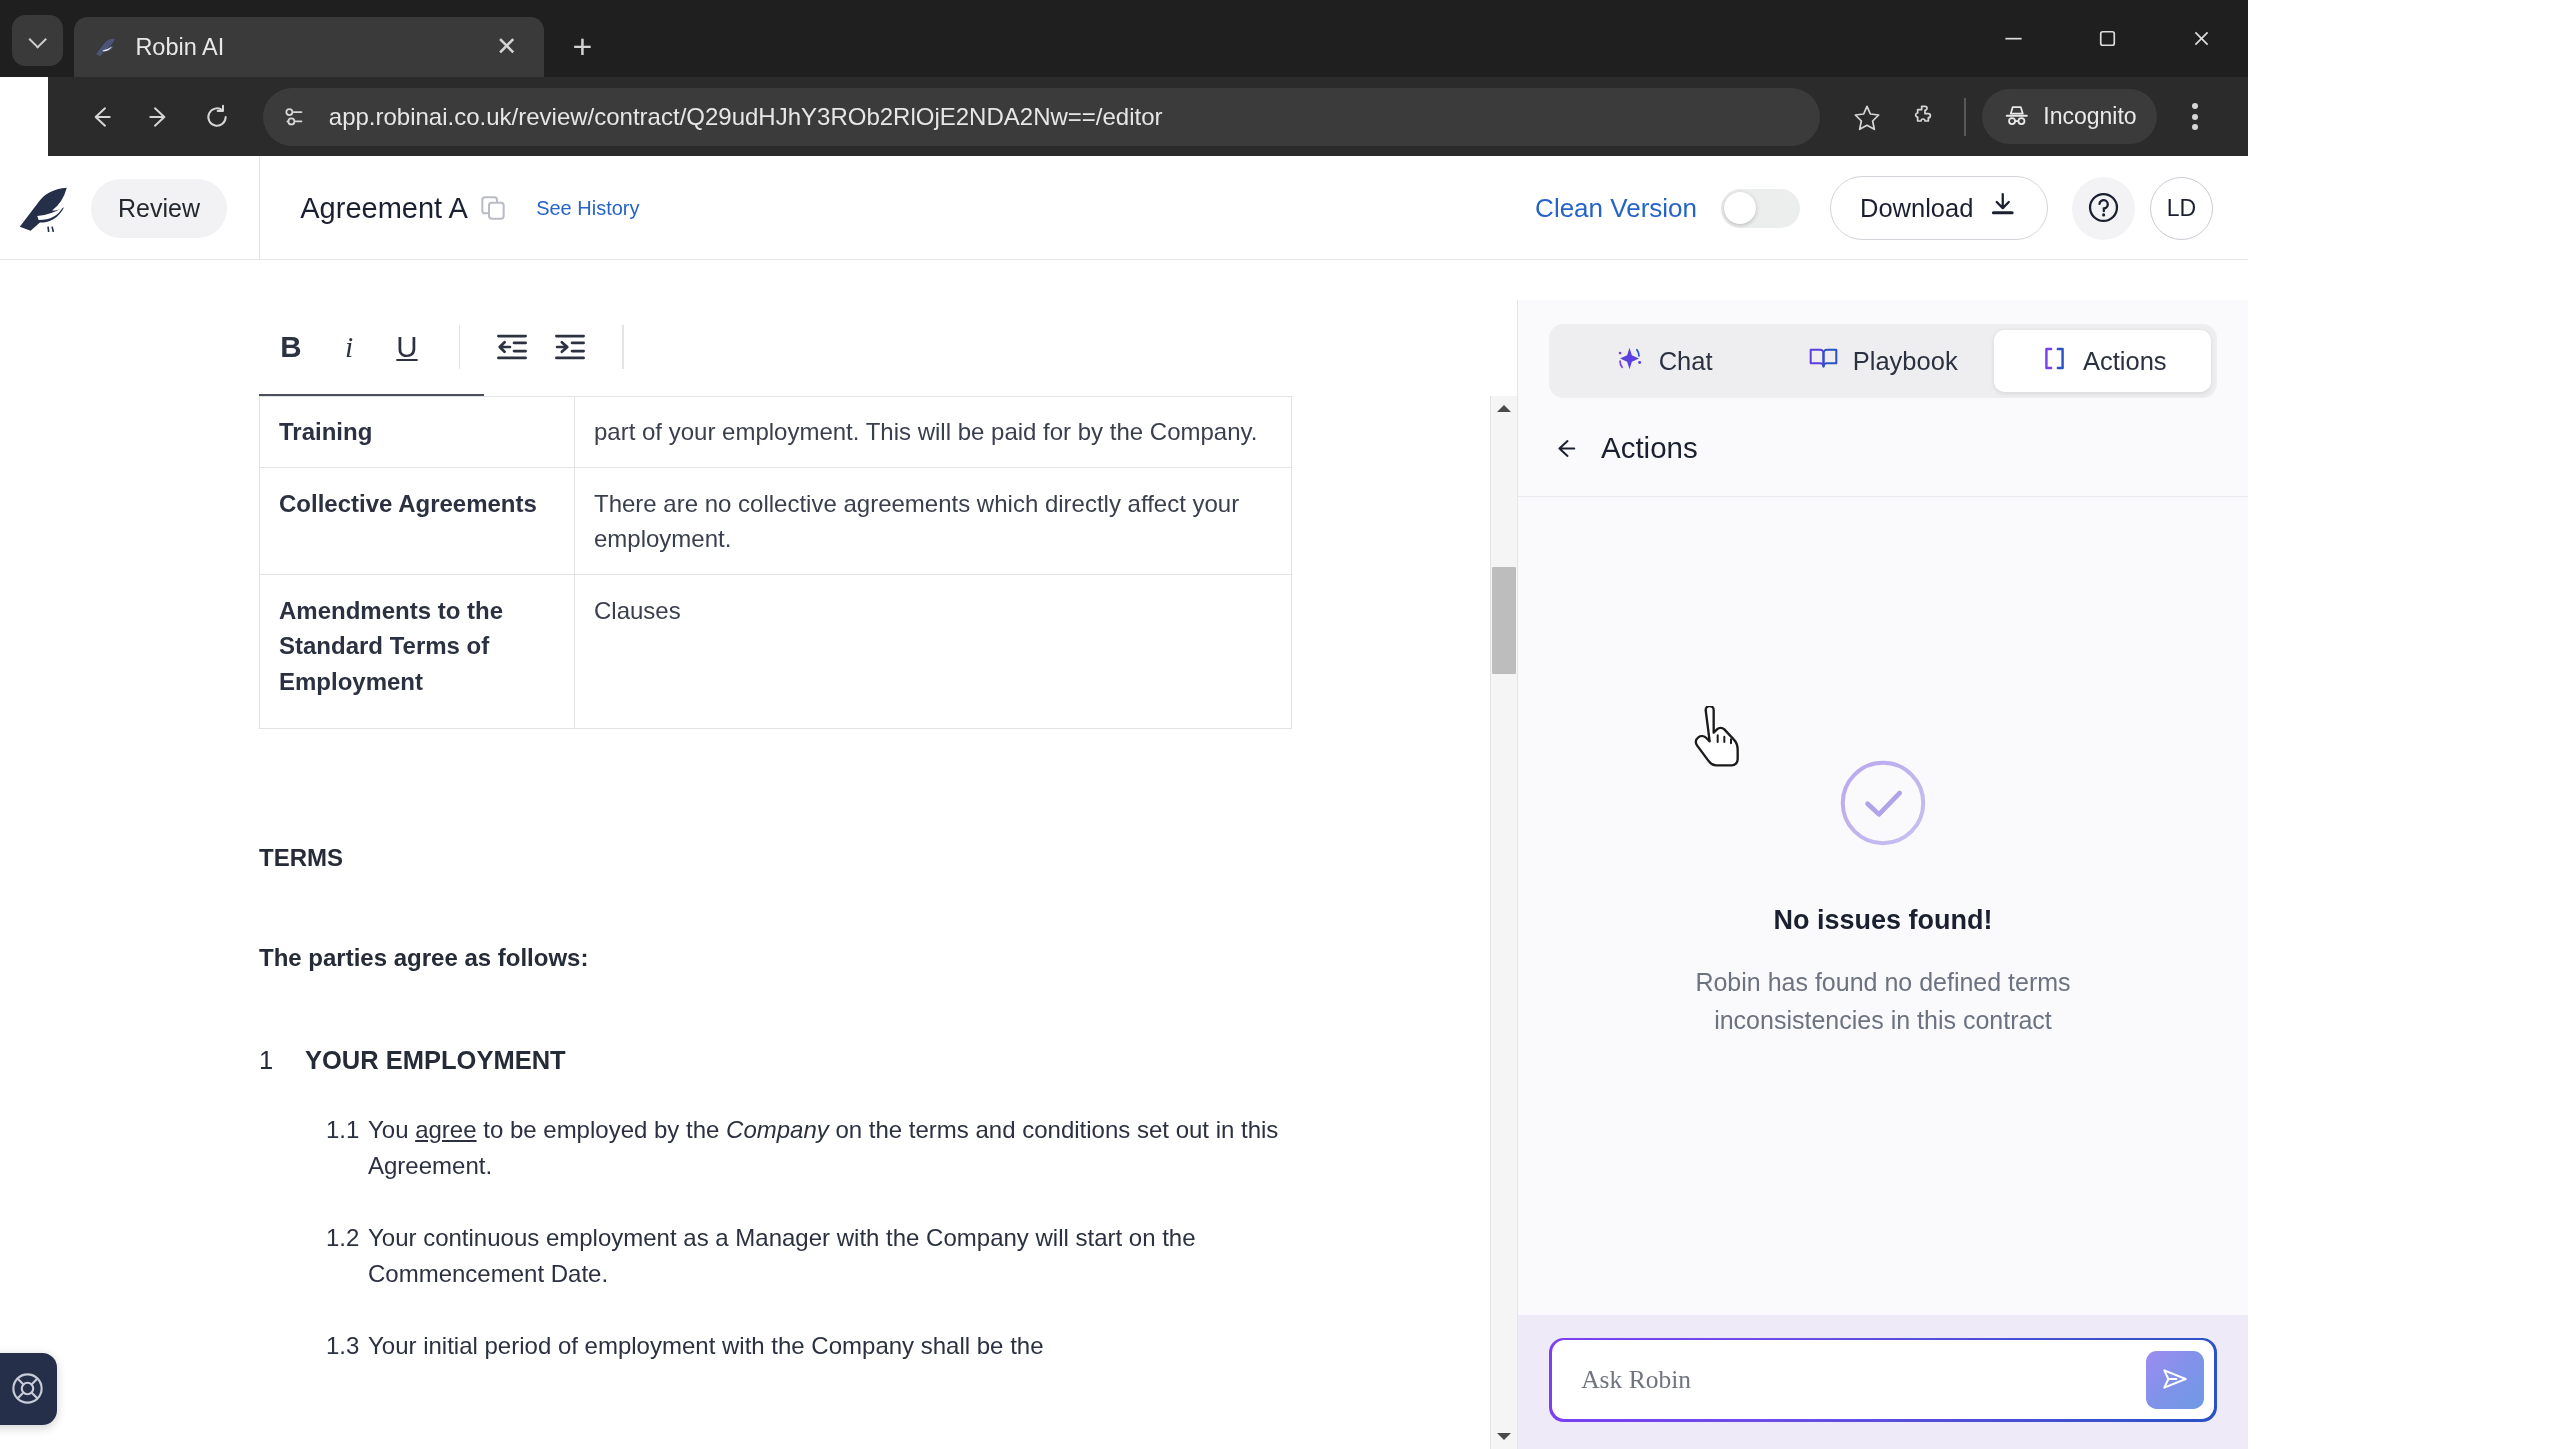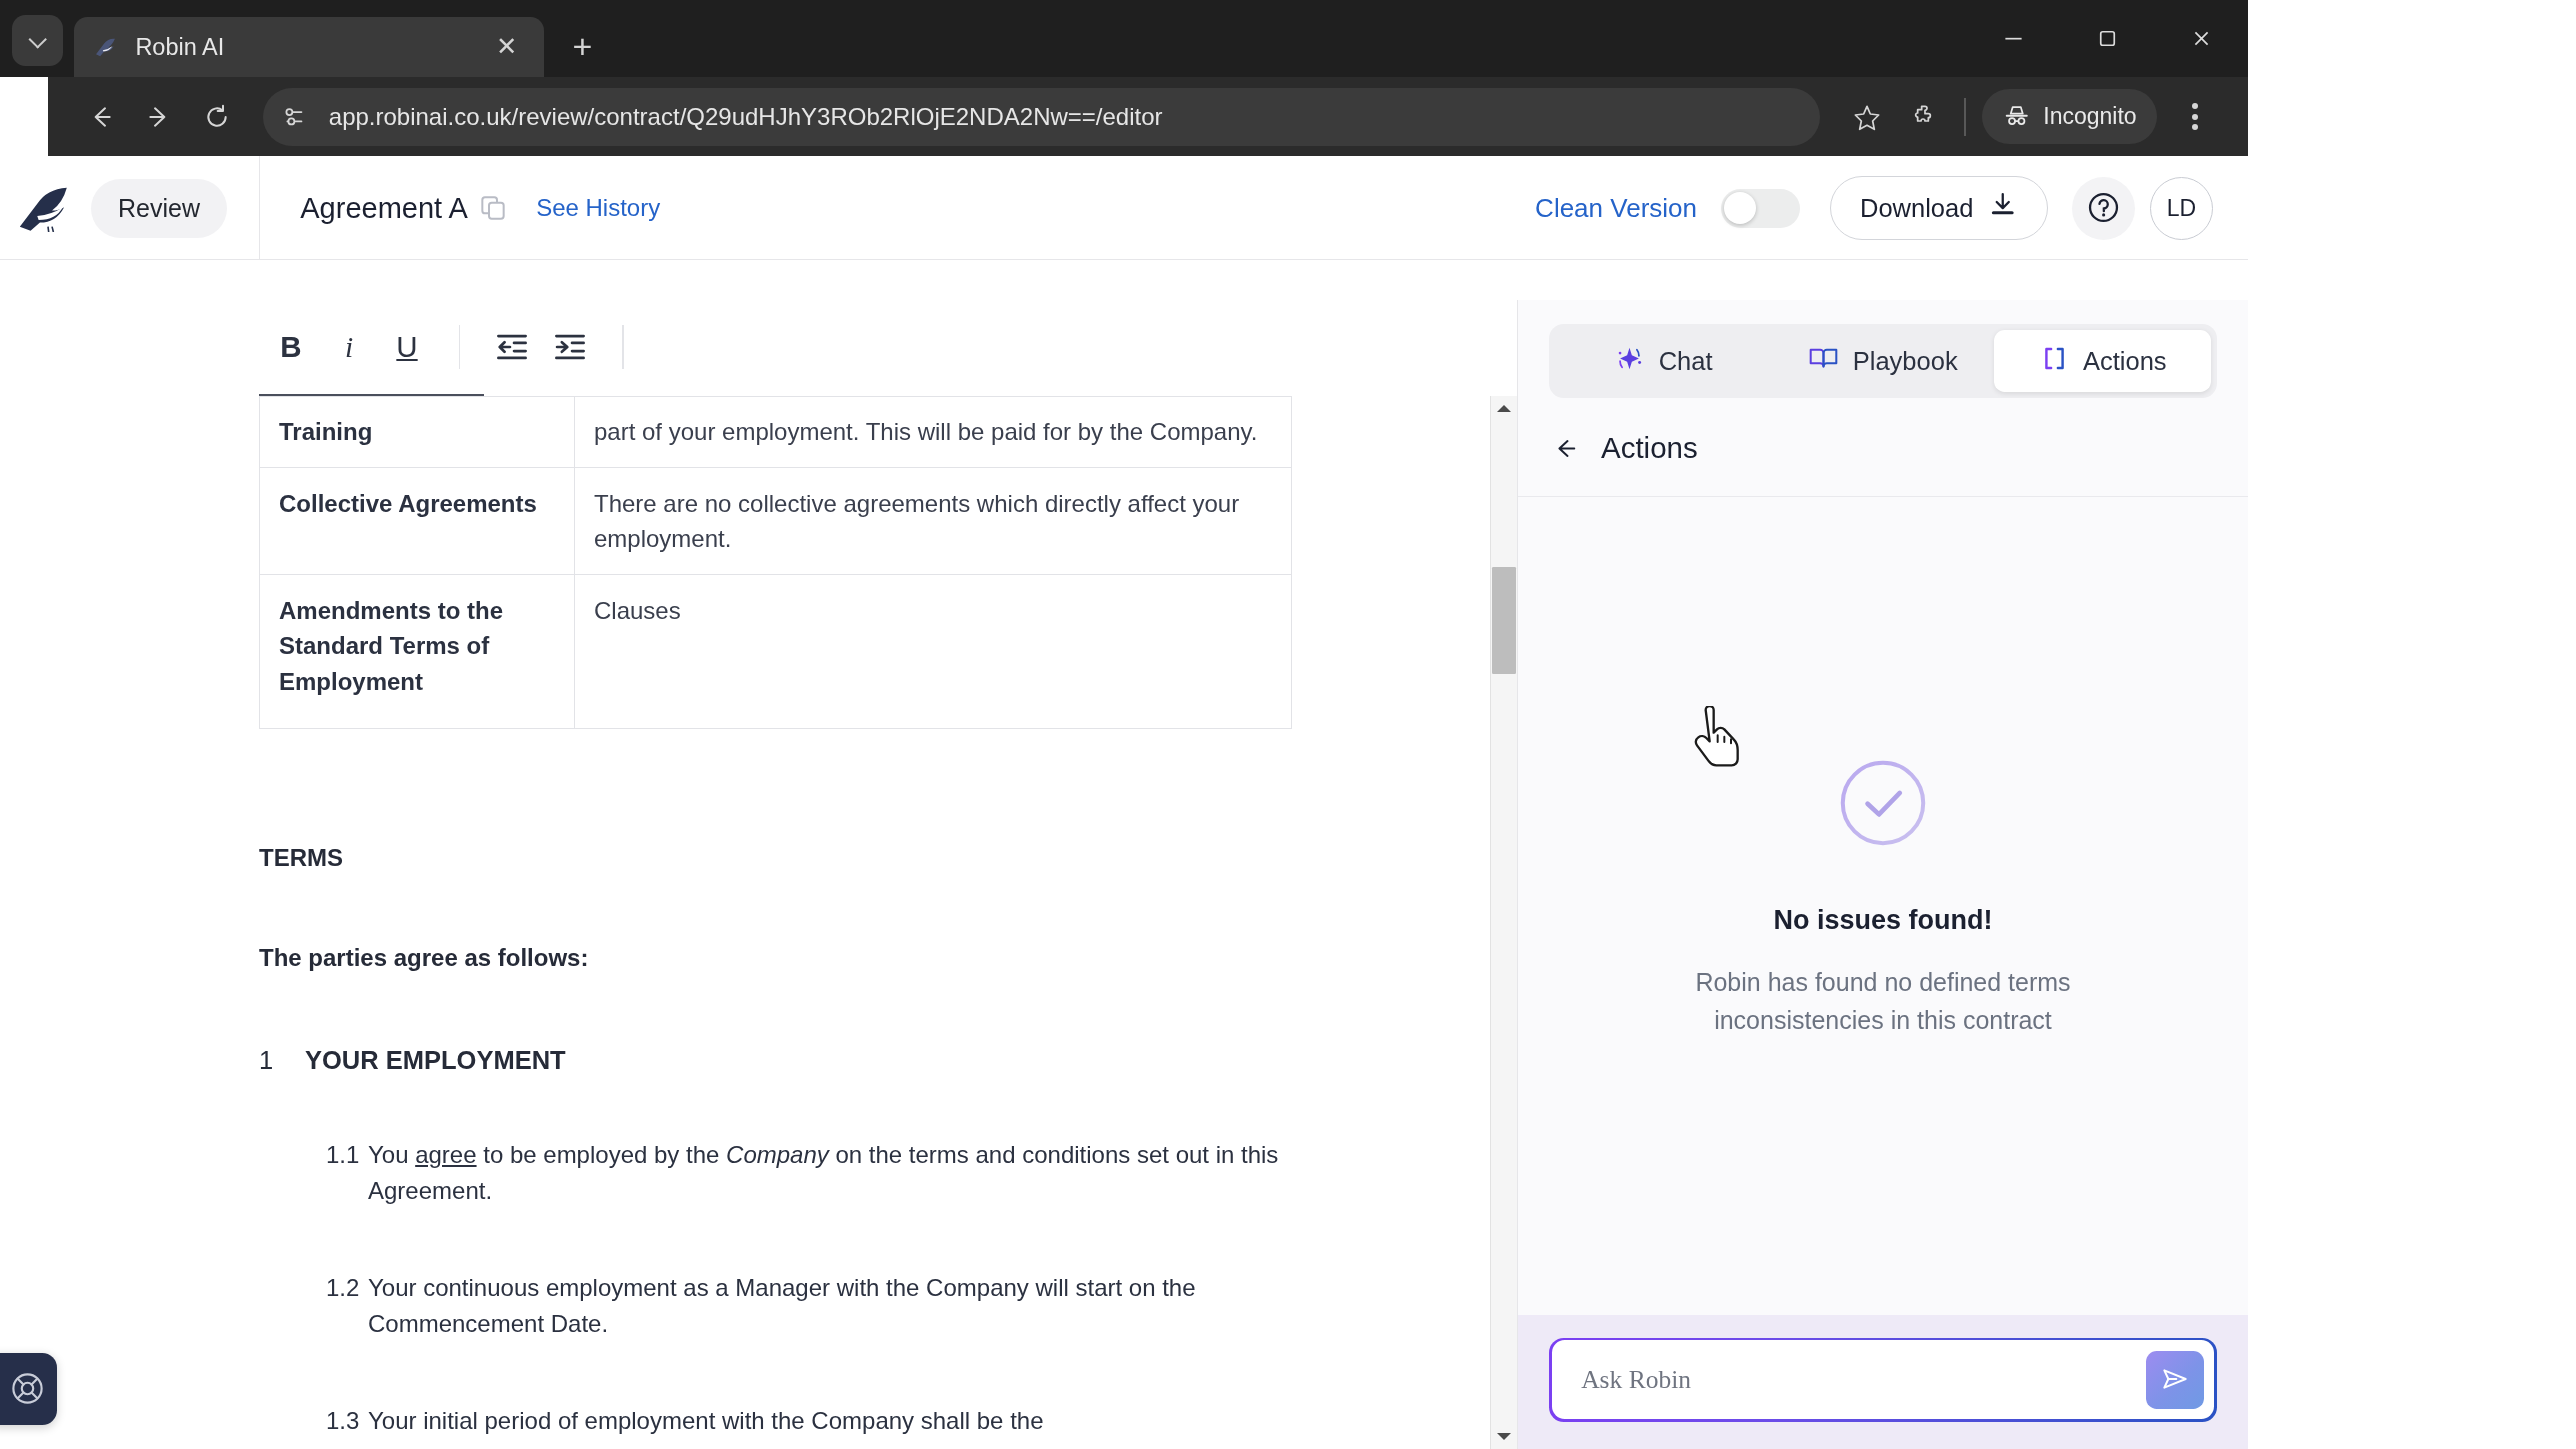--- a/index.html
+++ b/index.html
@@ -117,21 +117,21 @@
     height: 59px; border-radius: 29.5px; background: #f2f2f4;
     display: flex; align-items: center; padding: 0 27px;
     font-size: 25px; color: #23272f; cursor: pointer; flex-shrink: 0;
   }
   .hdr-divider { width: 1.3px; height: 104px; background: #e6e6e9; margin-left: 32px; flex-shrink: 0; }
   .doc-title {
     font-size: 29px; color: #1b2030; margin-left: 40px; flex-shrink: 0; font-weight: 400;
   }
   .copy-icon { margin-left: 10.7px; flex-shrink: 0; cursor: pointer; display: flex; align-items: center; }
   .see-history {
-    font-size: 24px; color: #2563c9; margin-left: 29.5px; cursor: pointer; flex-shrink: 0;
+    font-size: 20px; color: #2563c9; margin-left: 29.5px; cursor: pointer; flex-shrink: 0;
   }
   .hdr-spacer { flex: 1; }
   .clean-version-label { font-size: 26px; color: #2563c9; cursor: pointer; flex-shrink: 0; }
   .toggle {
     width: 79px; height: 39px; border-radius: 19.5px; background: #eceded;
     margin-left: 24px; position: relative; cursor: pointer; flex-shrink: 0;
   }
   .toggle .knob {
     position: absolute; left: 3.4px; top: 3.4px; width: 32px; height: 32px;
     border-radius: 50%; background: #ffffff; box-shadow: 0 1.3px 4px rgba(0,0,0,.22);
@@ -195,21 +195,21 @@
   table.contract-table td.val { color: #3a3f4d; }
   td.cell-tall { height: 154px; }
 
   .doc-h { font-size: 24px; font-weight: 700; color: #262b38; margin-top: 115px; }
   .doc-p { font-size: 24px; font-weight: 700; color: #262b38; margin-top: 72px; }
   .clause-top {
     display: flex; margin-top: 74px; font-size: 25.5px; color: #262b38; font-weight: 700;
   }
   .clause-top .num { width: 46px; font-weight: 400; flex-shrink: 0; }
   .clause {
-    display: flex; margin-top: 62px; font-size: 24px; line-height: 1.48;
+    display: flex; margin-top: 37px; font-size: 24px; line-height: 1.48;
     color: #2b3140; padding-left: 67px; width: 1020px;
   }
   .clause .num { width: 42px; flex-shrink: 0; }
   .clause .txt { flex: 1; }
   .clause em { font-style: italic; }
   .clause u { text-decoration: underline; }
 
   
   .vscroll {
     position: absolute; right: 0; top: 0; bottom: 0; width: 27px;

